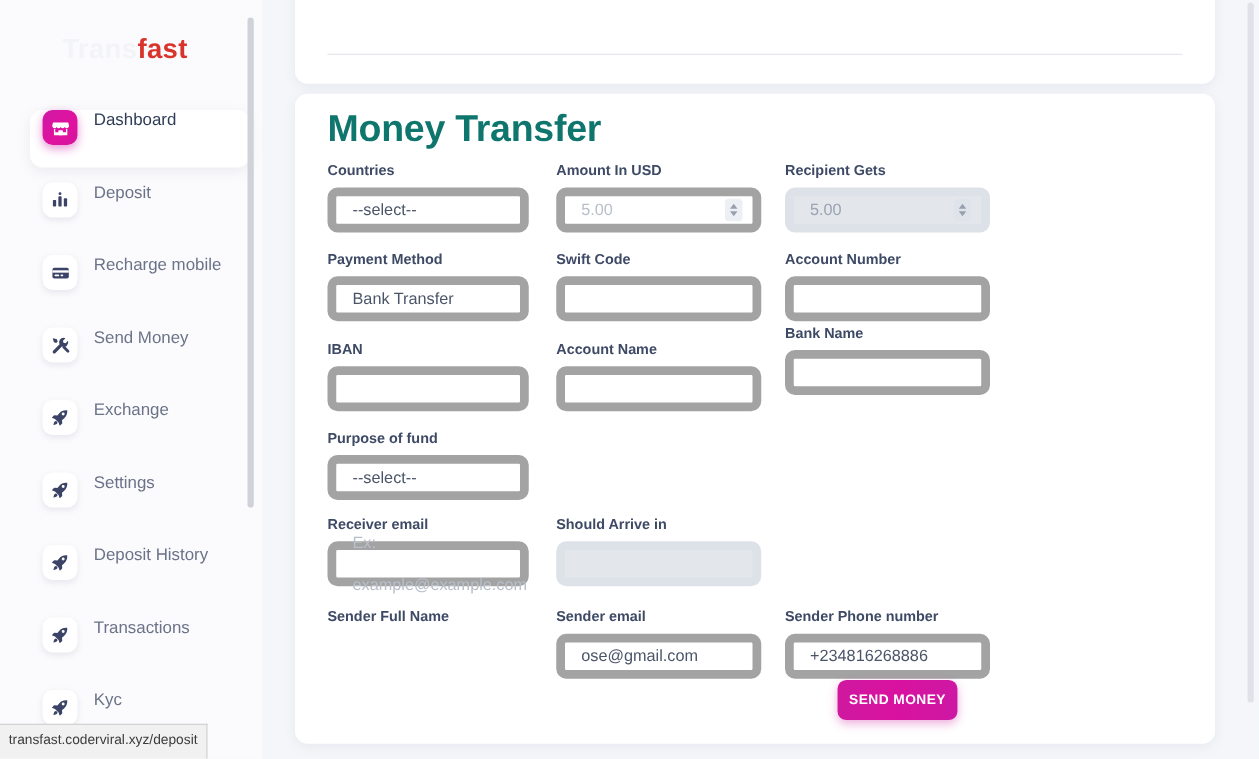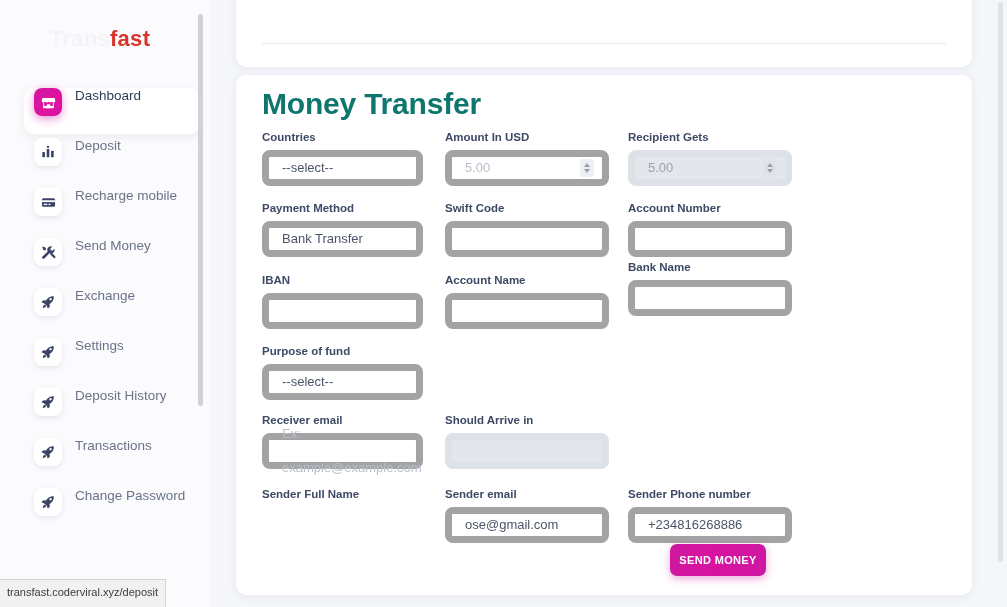--- a/index.html
+++ b/index.html
@@ -43,21 +43,21 @@
   }
   .nav-item {
     position: relative;
     display: flex; align-items: flex-start;
     height: 46px;
     margin: 0 10px 0 24px;
     padding-left: 10px;
     border-radius: 10px;
     cursor: pointer;
   }
-  .nav-item + .nav-item { margin-top: 4px; }
+  .nav-item + .nav-item { margin-top: 12px; }
   .nav-item.active {
     background: #ffffff;
     box-shadow: 0 3px 10px rgba(120,120,150,.12);
     margin-left: 24px;
     margin-right: 0px;
     width: 176px;
   }
   .nav-icon {
     width: 28px; height: 28px;
     border-radius: 8px;
@@ -294,20 +294,29 @@
     <div class="nav-item">
       <span class="nav-icon">
         <svg width="14" height="14" viewBox="0 0 16 16" fill="#3b4466">
           <path d="M14.6 1.4c-2.9-.4-5.6.7-7.4 2.9L5.6 6.2 3.3 5.9a1 1 0 0 0-.9.3L.9 7.7a.5.5 0 0 0 .2.85l2.3.75 3.3 3.3.75 2.3a.5.5 0 0 0 .85.2l1.5-1.5a1 1 0 0 0 .27-.9l-.3-2.3 1.9-1.6c2.2-1.8 3.3-4.5 2.93-7.4zM10.9 6.1a1.35 1.35 0 1 1 0-2.7 1.35 1.35 0 0 1 0 2.7z"></path>
           <path d="M3.1 11.6c-.9.9-1.1 3.3-1.1 3.3s2.4-.2 3.3-1.1a1.56 1.56 0 0 0-2.2-2.2z"></path>
         </svg>
       </span>
       <span class="nav-label">Transactions</span>
     </div>
 
+    <div class="nav-item">
+      <span class="nav-icon">
+        <svg width="14" height="14" viewBox="0 0 16 16" fill="#3b4466">
+          <path d="M14.6 1.4c-2.9-.4-5.6.7-7.4 2.9L5.6 6.2 3.3 5.9a1 1 0 0 0-.9.3L.9 7.7a.5.5 0 0 0 .2.85l2.3.75 3.3 3.3.75 2.3a.5.5 0 0 0 .85.2l1.5-1.5a1 1 0 0 0 .27-.9l-.3-2.3 1.9-1.6c2.2-1.8 3.3-4.5 2.93-7.4zM10.9 6.1a1.35 1.35 0 1 1 0-2.7 1.35 1.35 0 0 1 0 2.7z"></path>
+          <path d="M3.1 11.6c-.9.9-1.1 3.3-1.1 3.3s2.4-.2 3.3-1.1a1.56 1.56 0 0 0-2.2-2.2z"></path>
+        </svg>
+      </span>
+      <span class="nav-label">Kyc</span>
+    </div>
 
     <div class="nav-item">
       <span class="nav-icon">
         <svg width="14" height="14" viewBox="0 0 16 16" fill="#3b4466">
           <path d="M14.6 1.4c-2.9-.4-5.6.7-7.4 2.9L5.6 6.2 3.3 5.9a1 1 0 0 0-.9.3L.9 7.7a.5.5 0 0 0 .2.85l2.3.75 3.3 3.3.75 2.3a.5.5 0 0 0 .85.2l1.5-1.5a1 1 0 0 0 .27-.9l-.3-2.3 1.9-1.6c2.2-1.8 3.3-4.5 2.93-7.4zM10.9 6.1a1.35 1.35 0 1 1 0-2.7 1.35 1.35 0 0 1 0 2.7z"></path>
           <path d="M3.1 11.6c-.9.9-1.1 3.3-1.1 3.3s2.4-.2 3.3-1.1a1.56 1.56 0 0 0-2.2-2.2z"></path>
         </svg>
       </span>
       <span class="nav-label">Change Password</span>
     </div>

